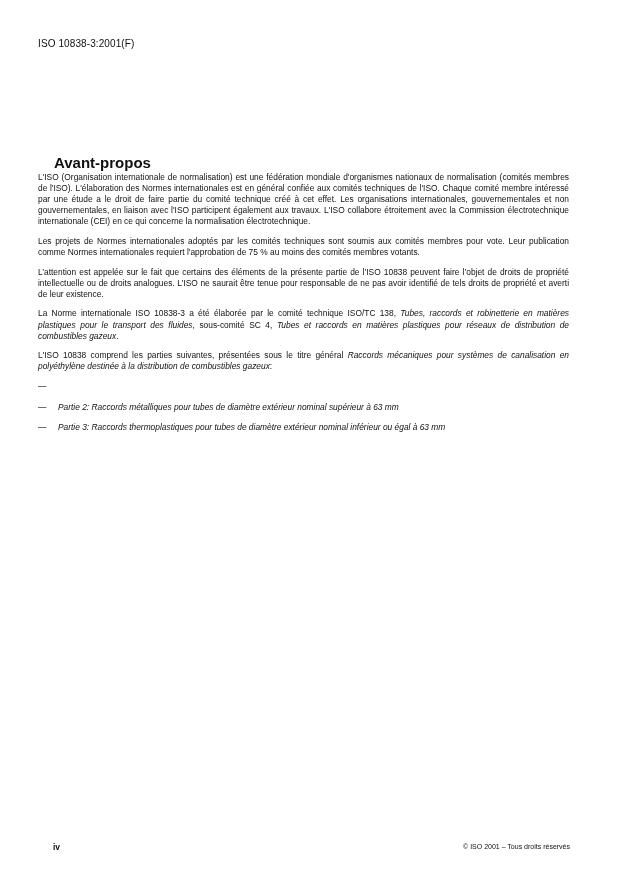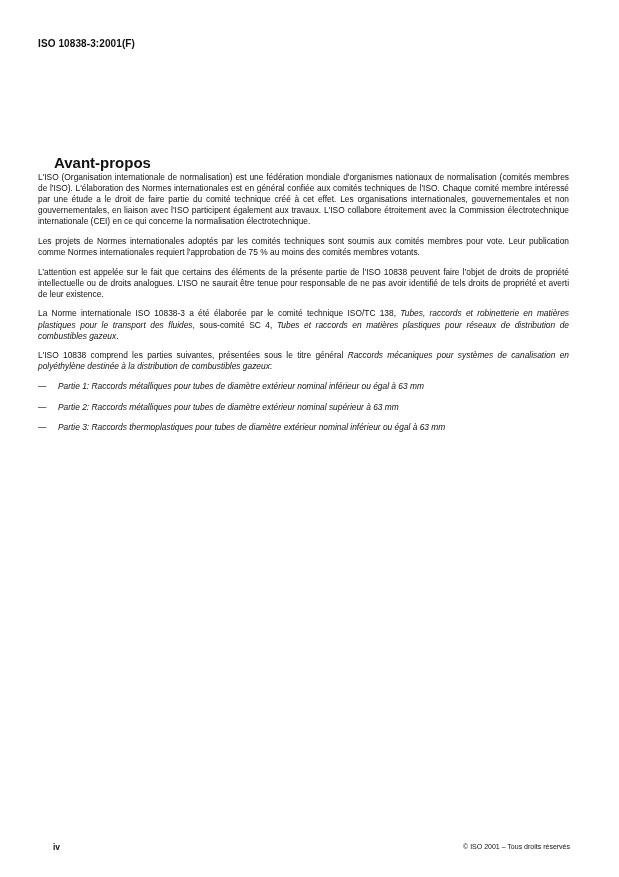--- a/index.html
+++ b/index.html
@@ -2,21 +2,21 @@
 <html><head>
   <meta charset="utf-8">
   <style>
     html, body { margin: 0; padding: 0; background: #ffffff; }
     body {
       width: 619px; height: 877px; position: relative; overflow: hidden;
       font-family: "Liberation Sans", sans-serif; color: #111111;
     }
     .header {
       position: absolute; left: 38px; top: 38px;
-      font-size: 10px; font-weight: bold; letter-spacing: 0.1px;
+      font-size: 10px; font-weight: normal; letter-spacing: 0.1px;
     }
     .title {
       position: absolute; left: 38px; top: 138px;
       font-size: 15px; font-weight: bold; margin: 16px;
     }
     .body-text {
       position: absolute; left: 38px; top: 172px; width: 531px;
       font-size: 8.4px; line-height: 11.1px;
     }
     .body-text p { margin: 0 0 8.5px 0; text-align: justify; }
@@ -40,21 +40,20 @@
 <h1 class="title">Avant-propos</h1>
 
 <div class="body-text">
   <p>L'ISO (Organisation internationale de normalisation) est une fédération mondiale d'organismes nationaux de normalisation (comités membres de l'ISO). L'élaboration des Normes internationales est en général confiée aux comités techniques de l'ISO. Chaque comité membre intéressé par une étude a le droit de faire partie du comité technique créé à cet effet. Les organisations internationales, gouvernementales et non gouvernementales, en liaison avec l'ISO participent également aux travaux. L'ISO collabore étroitement avec la Commission électrotechnique internationale (CEI) en ce qui concerne la normalisation électrotechnique.</p>
   <p>Les projets de Normes internationales adoptés par les comités techniques sont soumis aux comités membres pour vote. Leur publication comme Normes internationales requiert l'approbation de 75 % au moins des comités membres votants.</p>
   <p>L’attention est appelée sur le fait que certains des éléments de la présente partie de l’ISO 10838 peuvent faire l’objet de droits de propriété intellectuelle ou de droits analogues. L’ISO ne saurait être tenue pour responsable de ne pas avoir identifié de tels droits de propriété et averti de leur existence.</p>
   <p><span>La Norme internationale ISO 10838-3 a été élaborée par le comité technique ISO/TC 138, </span><i>Tubes, raccords et robinetterie en matières plastiques pour le transport des fluides</i><span>, sous-comité SC 4, </span><i>Tubes et raccords en matières plastiques pour réseaux de distribution de combustibles gazeux</i><span>.</span></p>
   <p><span>L'ISO 10838 comprend les parties suivantes, présentées sous le titre général </span><i>Raccords mécaniques pour systèmes de canalisation en polyéthylène destinée à la distribution de combustibles gazeux</i><span>:</span></p>
   <p class="list">
       <span class="dash">—</span>
-      <span>Partie 1: Raccords métalliques pour tubes de diamètre extérieur nominal inférieur ou égal à 63 mm</span>
     </p>
   <p class="list">
       <span class="dash">—</span>
       <span>Partie 2: Raccords métalliques pour tubes de diamètre extérieur nominal supérieur à 63 mm</span>
     </p>
   <p class="list">
       <span class="dash">—</span>
       <span>Partie 3: Raccords thermoplastiques pour tubes de diamètre extérieur nominal inférieur ou égal à 63 mm</span>
     </p>
 </div>

